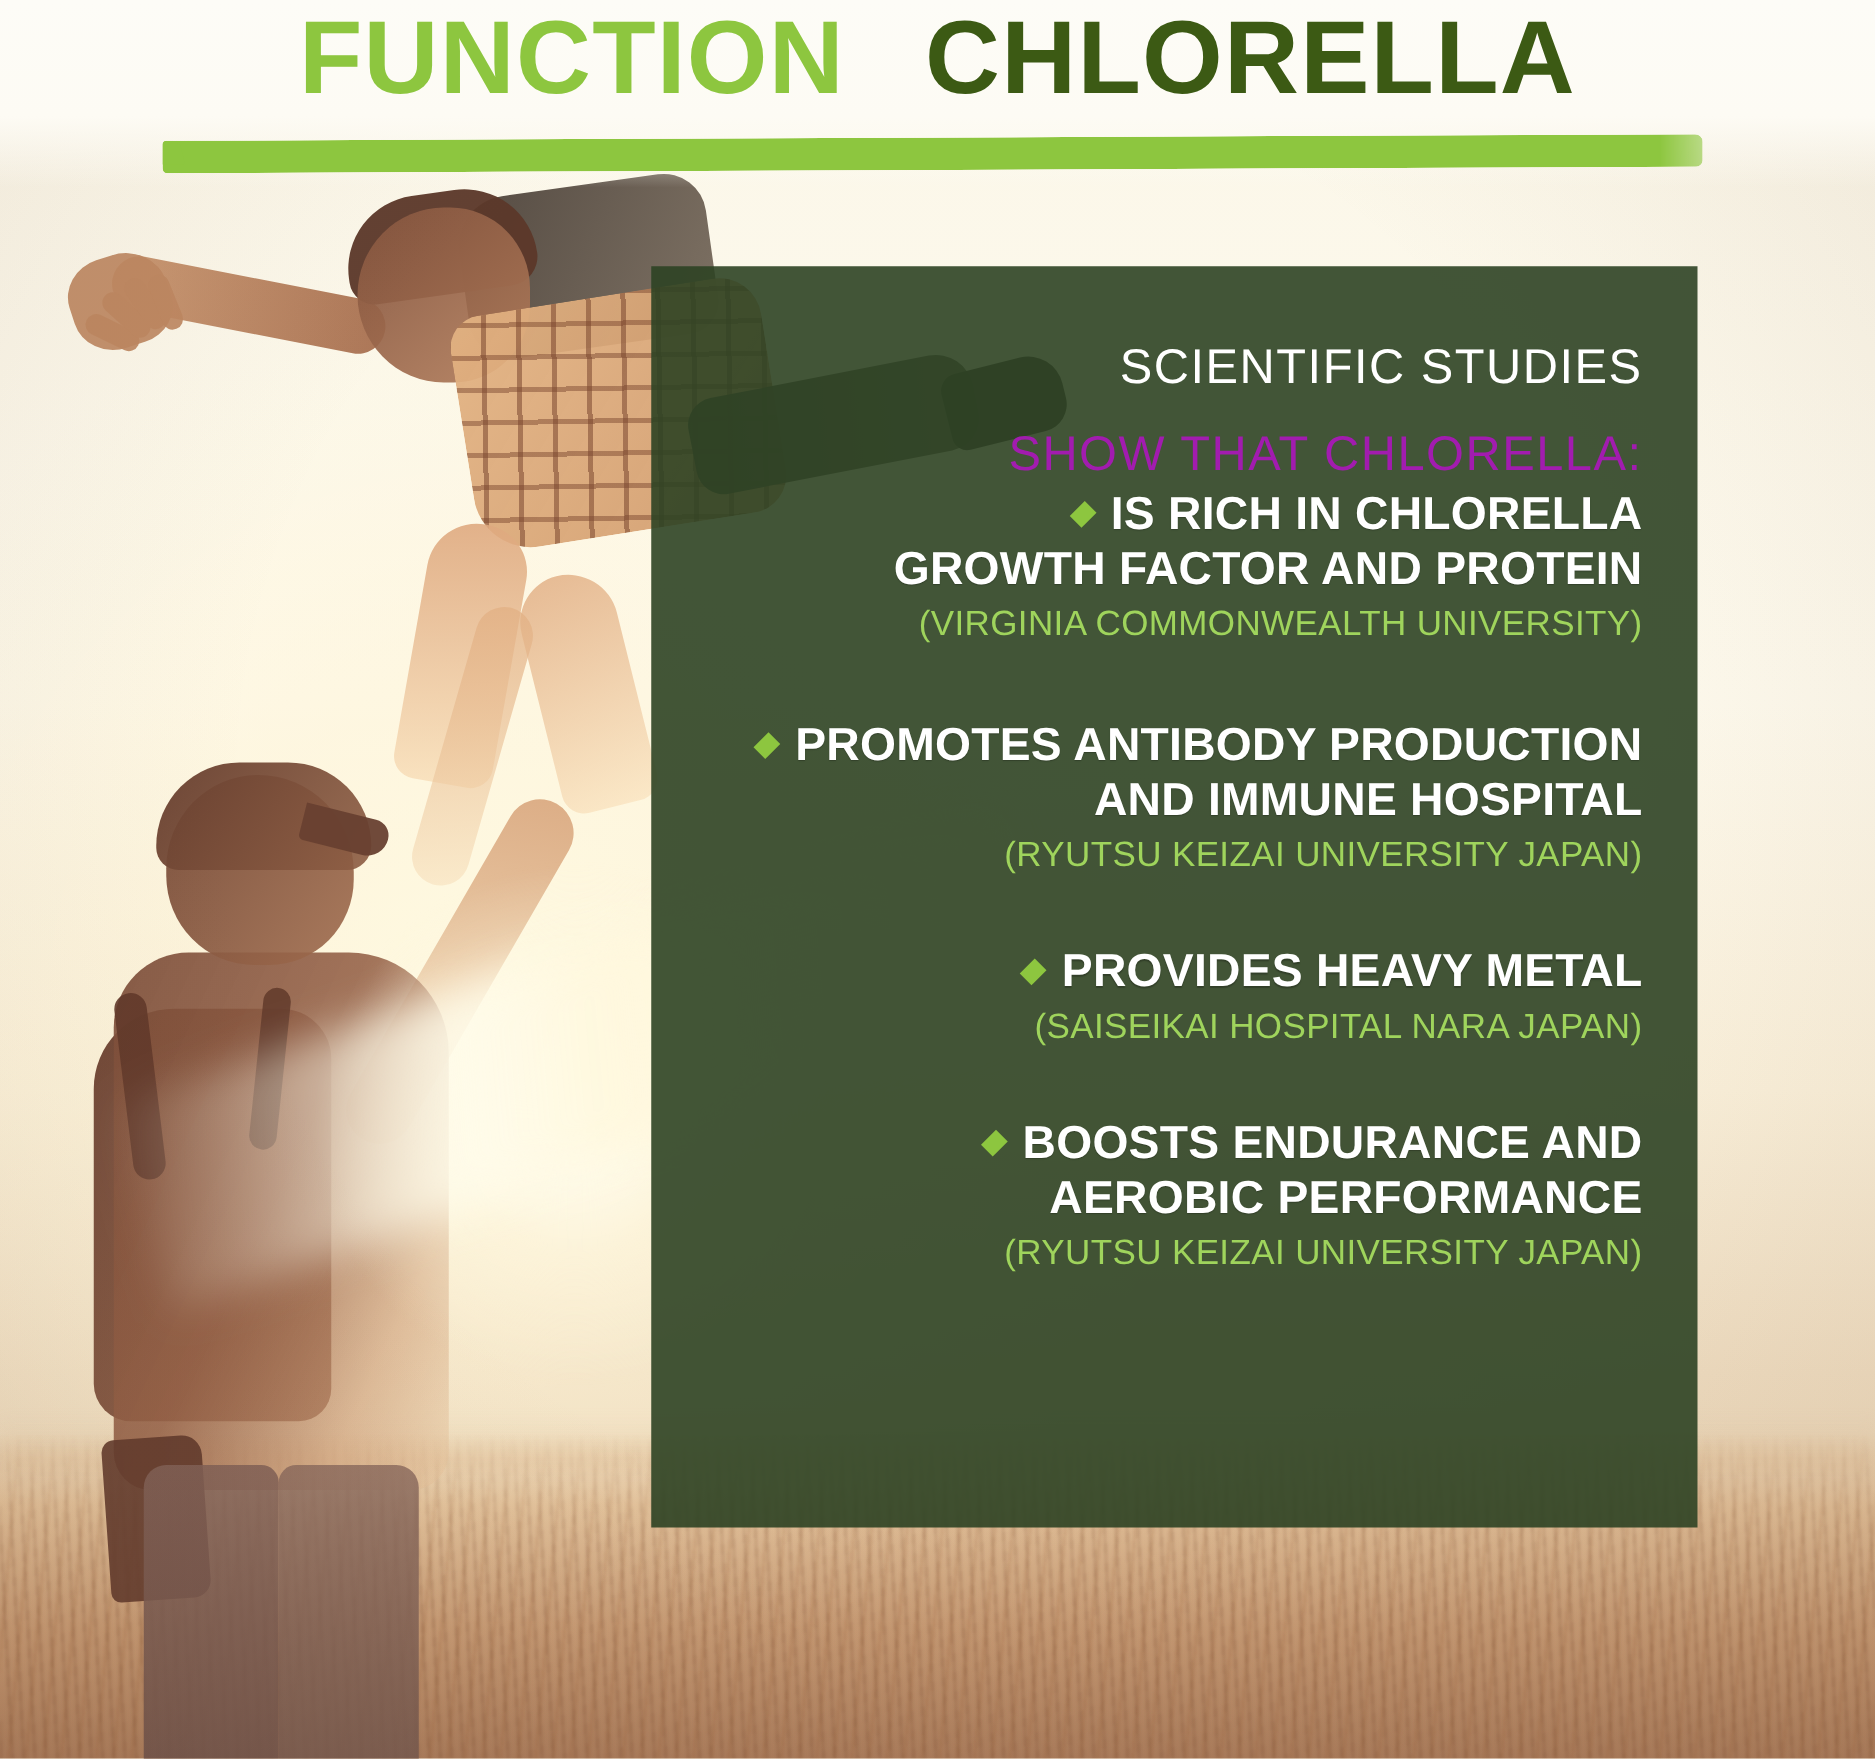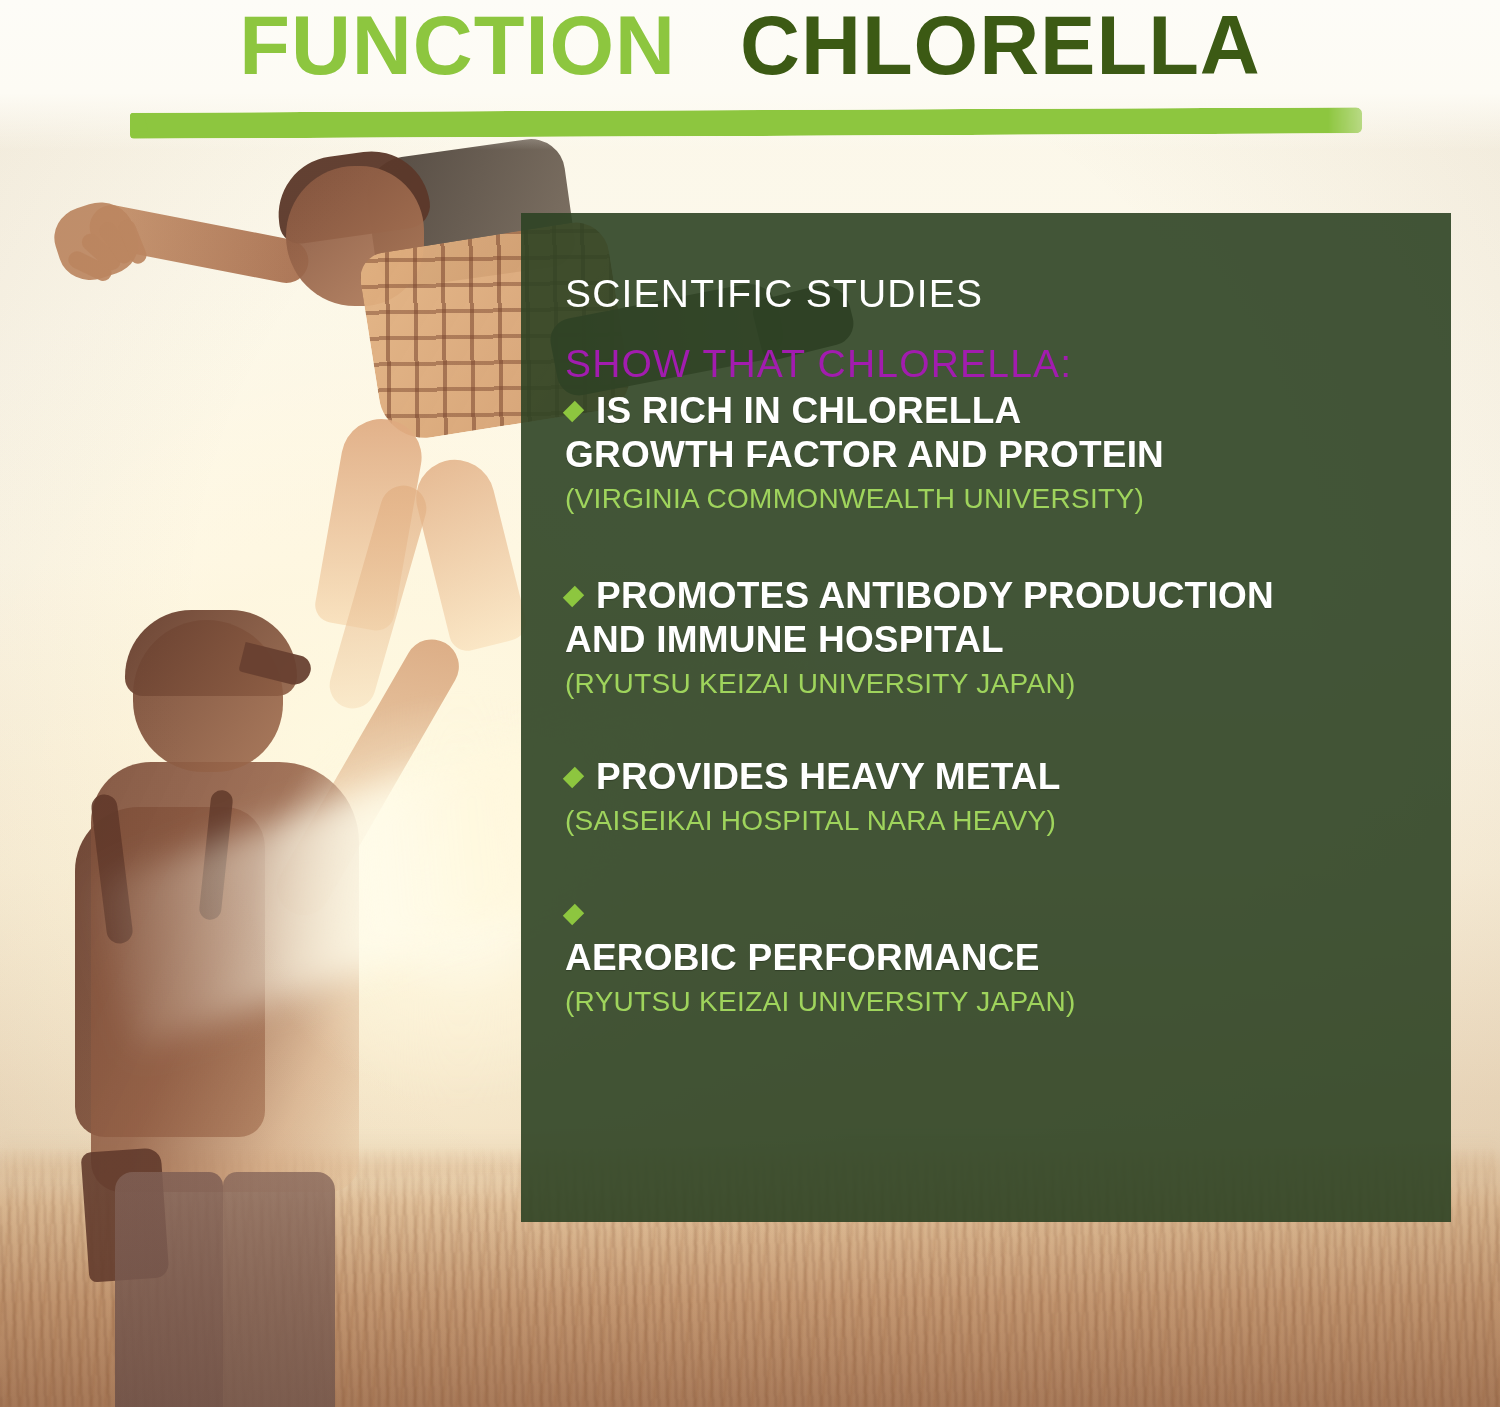--- a/index.html
+++ b/index.html
@@ -216,24 +216,25 @@
   }
   .brush:before{
     content:""; position:absolute; left:-18px; top:2px; width:34px; height:17px;
     background:#8DC63F; border-radius:8px 2px 2px 7px; transform:skewX(14deg);
   }
 
   
   .panel{
     position:absolute;
     left:521px; top:213px;
-    width:930px; height:1009px;
+    width:837px; height:1009px;
     background:rgba(46,66,36,0.90);
     box-sizing:border-box;
     padding:44px 44px 30px 44px;
+    text-align:right;
     color:#ffffff;
   }
   .panel-head{
     font-size:39px;
     line-height:50px;
     letter-spacing:1.2px;
     font-weight:normal;
     padding-top:12px;
   }
   .panel-head .line1{color:#ffffff; display:block;}
@@ -349,26 +350,26 @@
           <span class="diamond"></span><span>PROMOTES ANTIBODY PRODUCTION</span><br>
           <span>AND IMMUNE HOSPITAL</span>
         </div>
         <div class="bullet-cite">(RYUTSU KEIZAI UNIVERSITY JAPAN)</div>
       </div>
 
       <div class="bullet b3">
         <div class="bullet-main">
           <span class="diamond"></span><span>PROVIDES HEAVY METAL</span><br>
         </div>
-        <div class="bullet-cite">(SAISEIKAI HOSPITAL NARA HEAVY)</div>
+        <div class="bullet-cite">(SAISEIKAI HOSPITAL NARA JAPAN)</div>
       </div>
 
       <div class="bullet">
         <div class="bullet-main">
-          <span class="diamond"></span><br>
+          <span class="diamond"></span><span>BOOSTS ENDURANCE AND</span><br>
           <span>AEROBIC PERFORMANCE</span>
         </div>
         <div class="bullet-cite">(RYUTSU KEIZAI UNIVERSITY JAPAN)</div>
       </div>
 
     </div>
   </div>
 
 </div>
 

